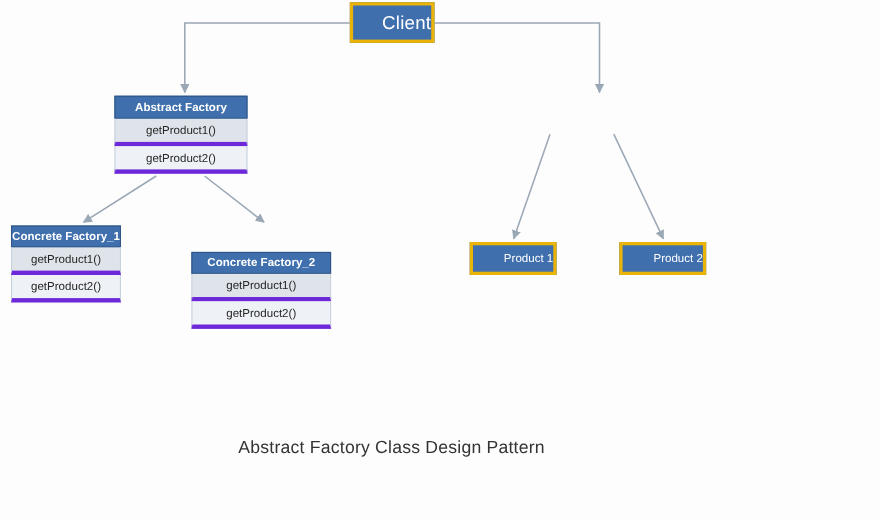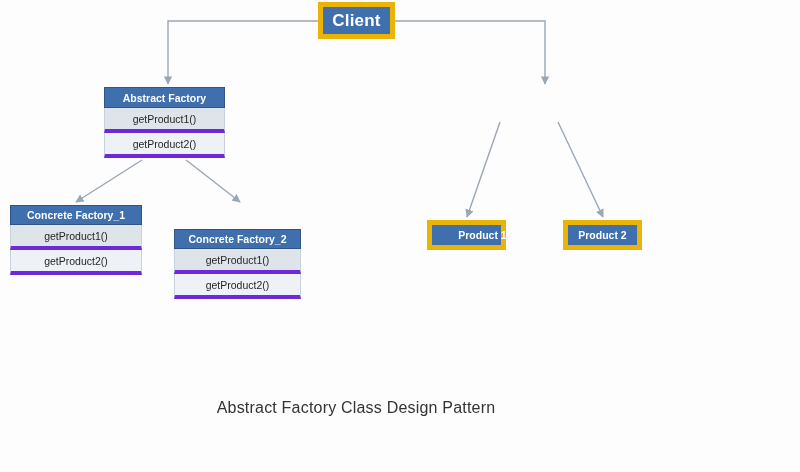--- a/index.html
+++ b/index.html
@@ -60,40 +60,40 @@
     justify-content: center;
   }
   .row-a { background: #dfe4ea; }
   .row-b { background: #eef1f5; }
 
   
   .solid-box {
     position: absolute;
     box-sizing: border-box;
     background: #3f6fad;
-    border: 5px solid #eab308;
+    border: 3px solid #eab308;
     color: #ffffff;
-    font-weight: bold;
+    font-weight: normal;
     text-align: center;
     white-space: nowrap;
     display: flex;
     align-items: center;
-    justify-content: center;
+    justify-content: flex-end;
   }
 
   
   #client            { left: 318px; top: 2px;   width: 77px;  height: 37px; font-size: 17px; letter-spacing: .2px; }
 
   #abstract-factory  { left: 104px; top: 87px;  width: 121px; }
   #abstract-factory .node-header { height: 21px; font-size: 10.5px; }
   #abstract-factory .node-row    { height: 25px; font-size: 10.5px; }
 
   #abstract-product  { left: 460px; top: 87px;  width: 150px; height: 34px; font-size: 10.5px; }
 
-  #concrete-factory-1 { left: 10px;  top: 205px; width: 132px; }
+  #concrete-factory-1 { left: 10px;  top: 205px; width: 100px; }
   #concrete-factory-1 .node-header { height: 20px; font-size: 10.5px; }
   #concrete-factory-1 .node-row    { height: 25px; font-size: 10.5px; }
 
   #concrete-factory-2 { left: 174px; top: 205px; width: 127px; }
   #concrete-factory-2 .node-header { height: 20px; font-size: 10.5px; margin-top: 24px; }
   #concrete-factory-2 .node-row    { height: 25px; font-size: 10.5px; }
 
   #product-1 { left: 427px; top: 220px; width: 79px; height: 30px; font-size: 10.5px; padding-left: 32px; }
   #product-2 { left: 563px; top: 220px; width: 79px; height: 30px; font-size: 10.5px; }
 

